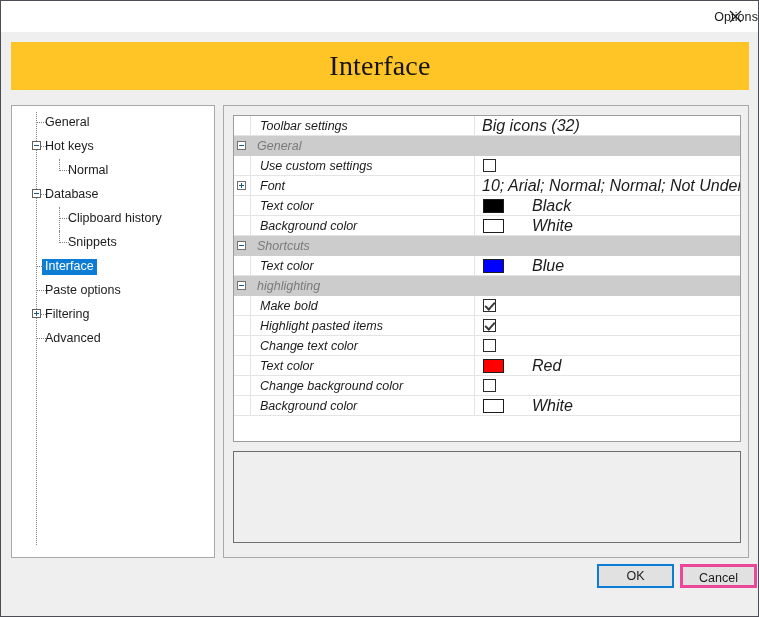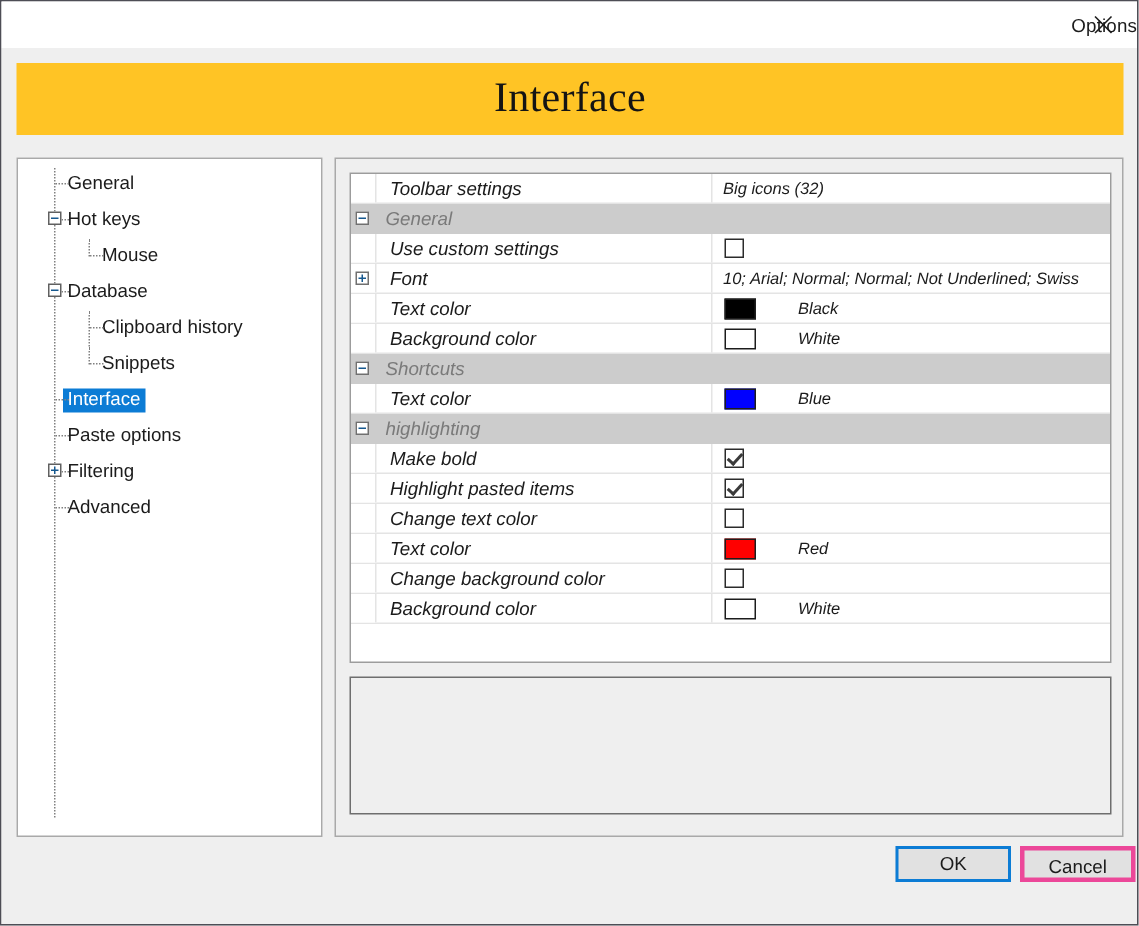--- a/index.html
+++ b/index.html
@@ -270,21 +270,21 @@
     border-right: none;
     color: #7a7a7a;
     padding-left: 6px;
   }
   .value-cell {
     flex: 1;
     display: flex;
     align-items: center;
     padding-left: 6px;
     box-sizing: border-box;
-    font-size: 11px;
+    font-size: 16px;
     color: #1b1b1b;
     white-space: nowrap;
     overflow: hidden;
   }
   .row.cat .value-cell { border: none; }
 
   .checkbox {
     width: 13px;
     height: 13px;
     box-sizing: border-box;
@@ -394,21 +394,21 @@
             <span class="tree-label">General</span>
           </div>
           <div class="tree-item lvl1">
             <div class="stub stub-l1"></div>
             <span class="expander l1"></span>
             <span class="tree-label">Hot keys</span>
           </div>
           <div class="tree-item lvl2">
             <div class="stub stub-l2"></div>
             <div class="trunk2" style="top: 0px; height: 12px;"></div>
-            <span class="tree-label">Mouse</span>
+            <span class="tree-label">Normal</span>
           </div>
           <div class="tree-item lvl1">
             <div class="stub stub-l1"></div>
             <span class="expander l1"></span>
             <span class="tree-label">Database</span>
           </div>
           <div class="tree-item lvl2">
             <div class="stub stub-l2"></div>
             <div class="trunk2" style="top: 0px; height: 24px;"></div>
             <span class="tree-label">Clipboard history</span>

